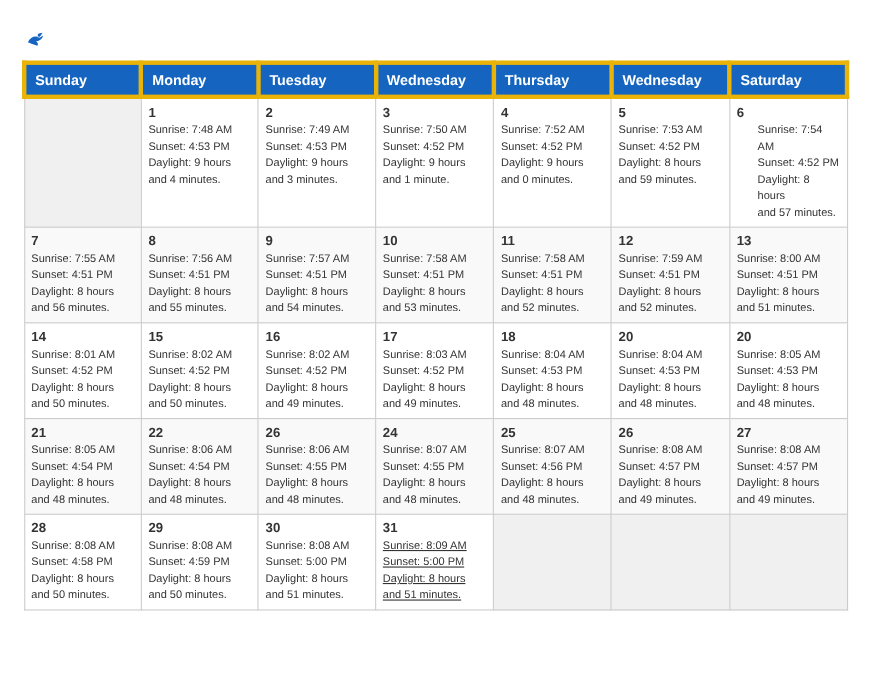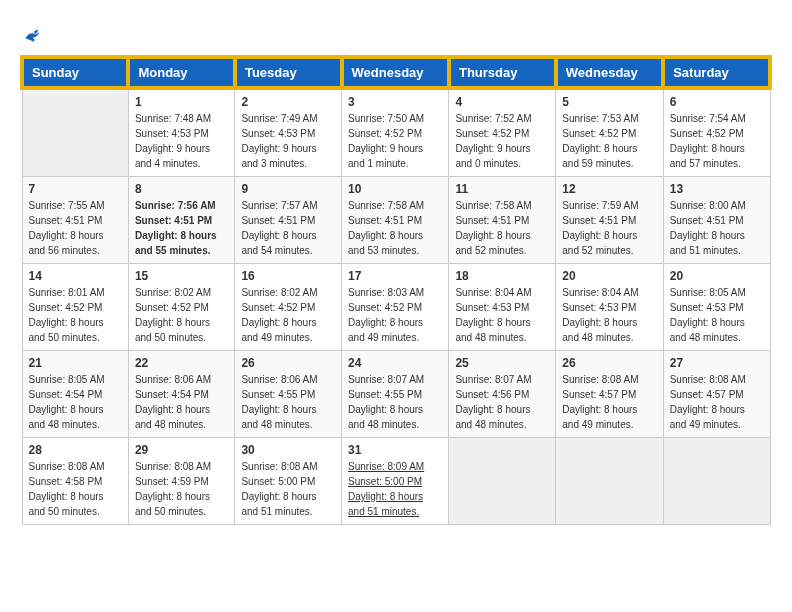--- a/index.html
+++ b/index.html
@@ -158,37 +158,37 @@
         </td>
         <td>
           <span class="day-number">5</span>
           <div class="day-info" style="white-space: pre-line;">Sunrise: 7:53 AM
 Sunset: 4:52 PM
 Daylight: 8 hours
 and 59 minutes.</div>
         </td>
         <td>
           <span class="day-number">6</span>
-          <div class="day-info" style="white-space: pre-line;">Sunrise: 7:54 AM
+          <div class="day-info" style="white-space: pre-line; margin-left: 19px;">Sunrise: 7:54 AM
 Sunset: 4:52 PM
 Daylight: 8 hours
 and 57 minutes.</div>
         </td>
       </tr>
       <tr class="week-row">
         <td>
           <span class="day-number">7</span>
           <div class="day-info" style="white-space: pre-line;">Sunrise: 7:55 AM
 Sunset: 4:51 PM
 Daylight: 8 hours
 and 56 minutes.</div>
         </td>
         <td>
           <span class="day-number">8</span>
-          <div class="day-info" style="white-space: pre-line; font-weight: bold;">Sunrise: 7:56 AM
+          <div class="day-info" style="white-space: pre-line;">Sunrise: 7:56 AM
 Sunset: 4:51 PM
 Daylight: 8 hours
 and 55 minutes.</div>
         </td>
         <td>
           <span class="day-number">9</span>
           <div class="day-info" style="white-space: pre-line;">Sunrise: 7:57 AM
 Sunset: 4:51 PM
 Daylight: 8 hours
 and 54 minutes.</div>

